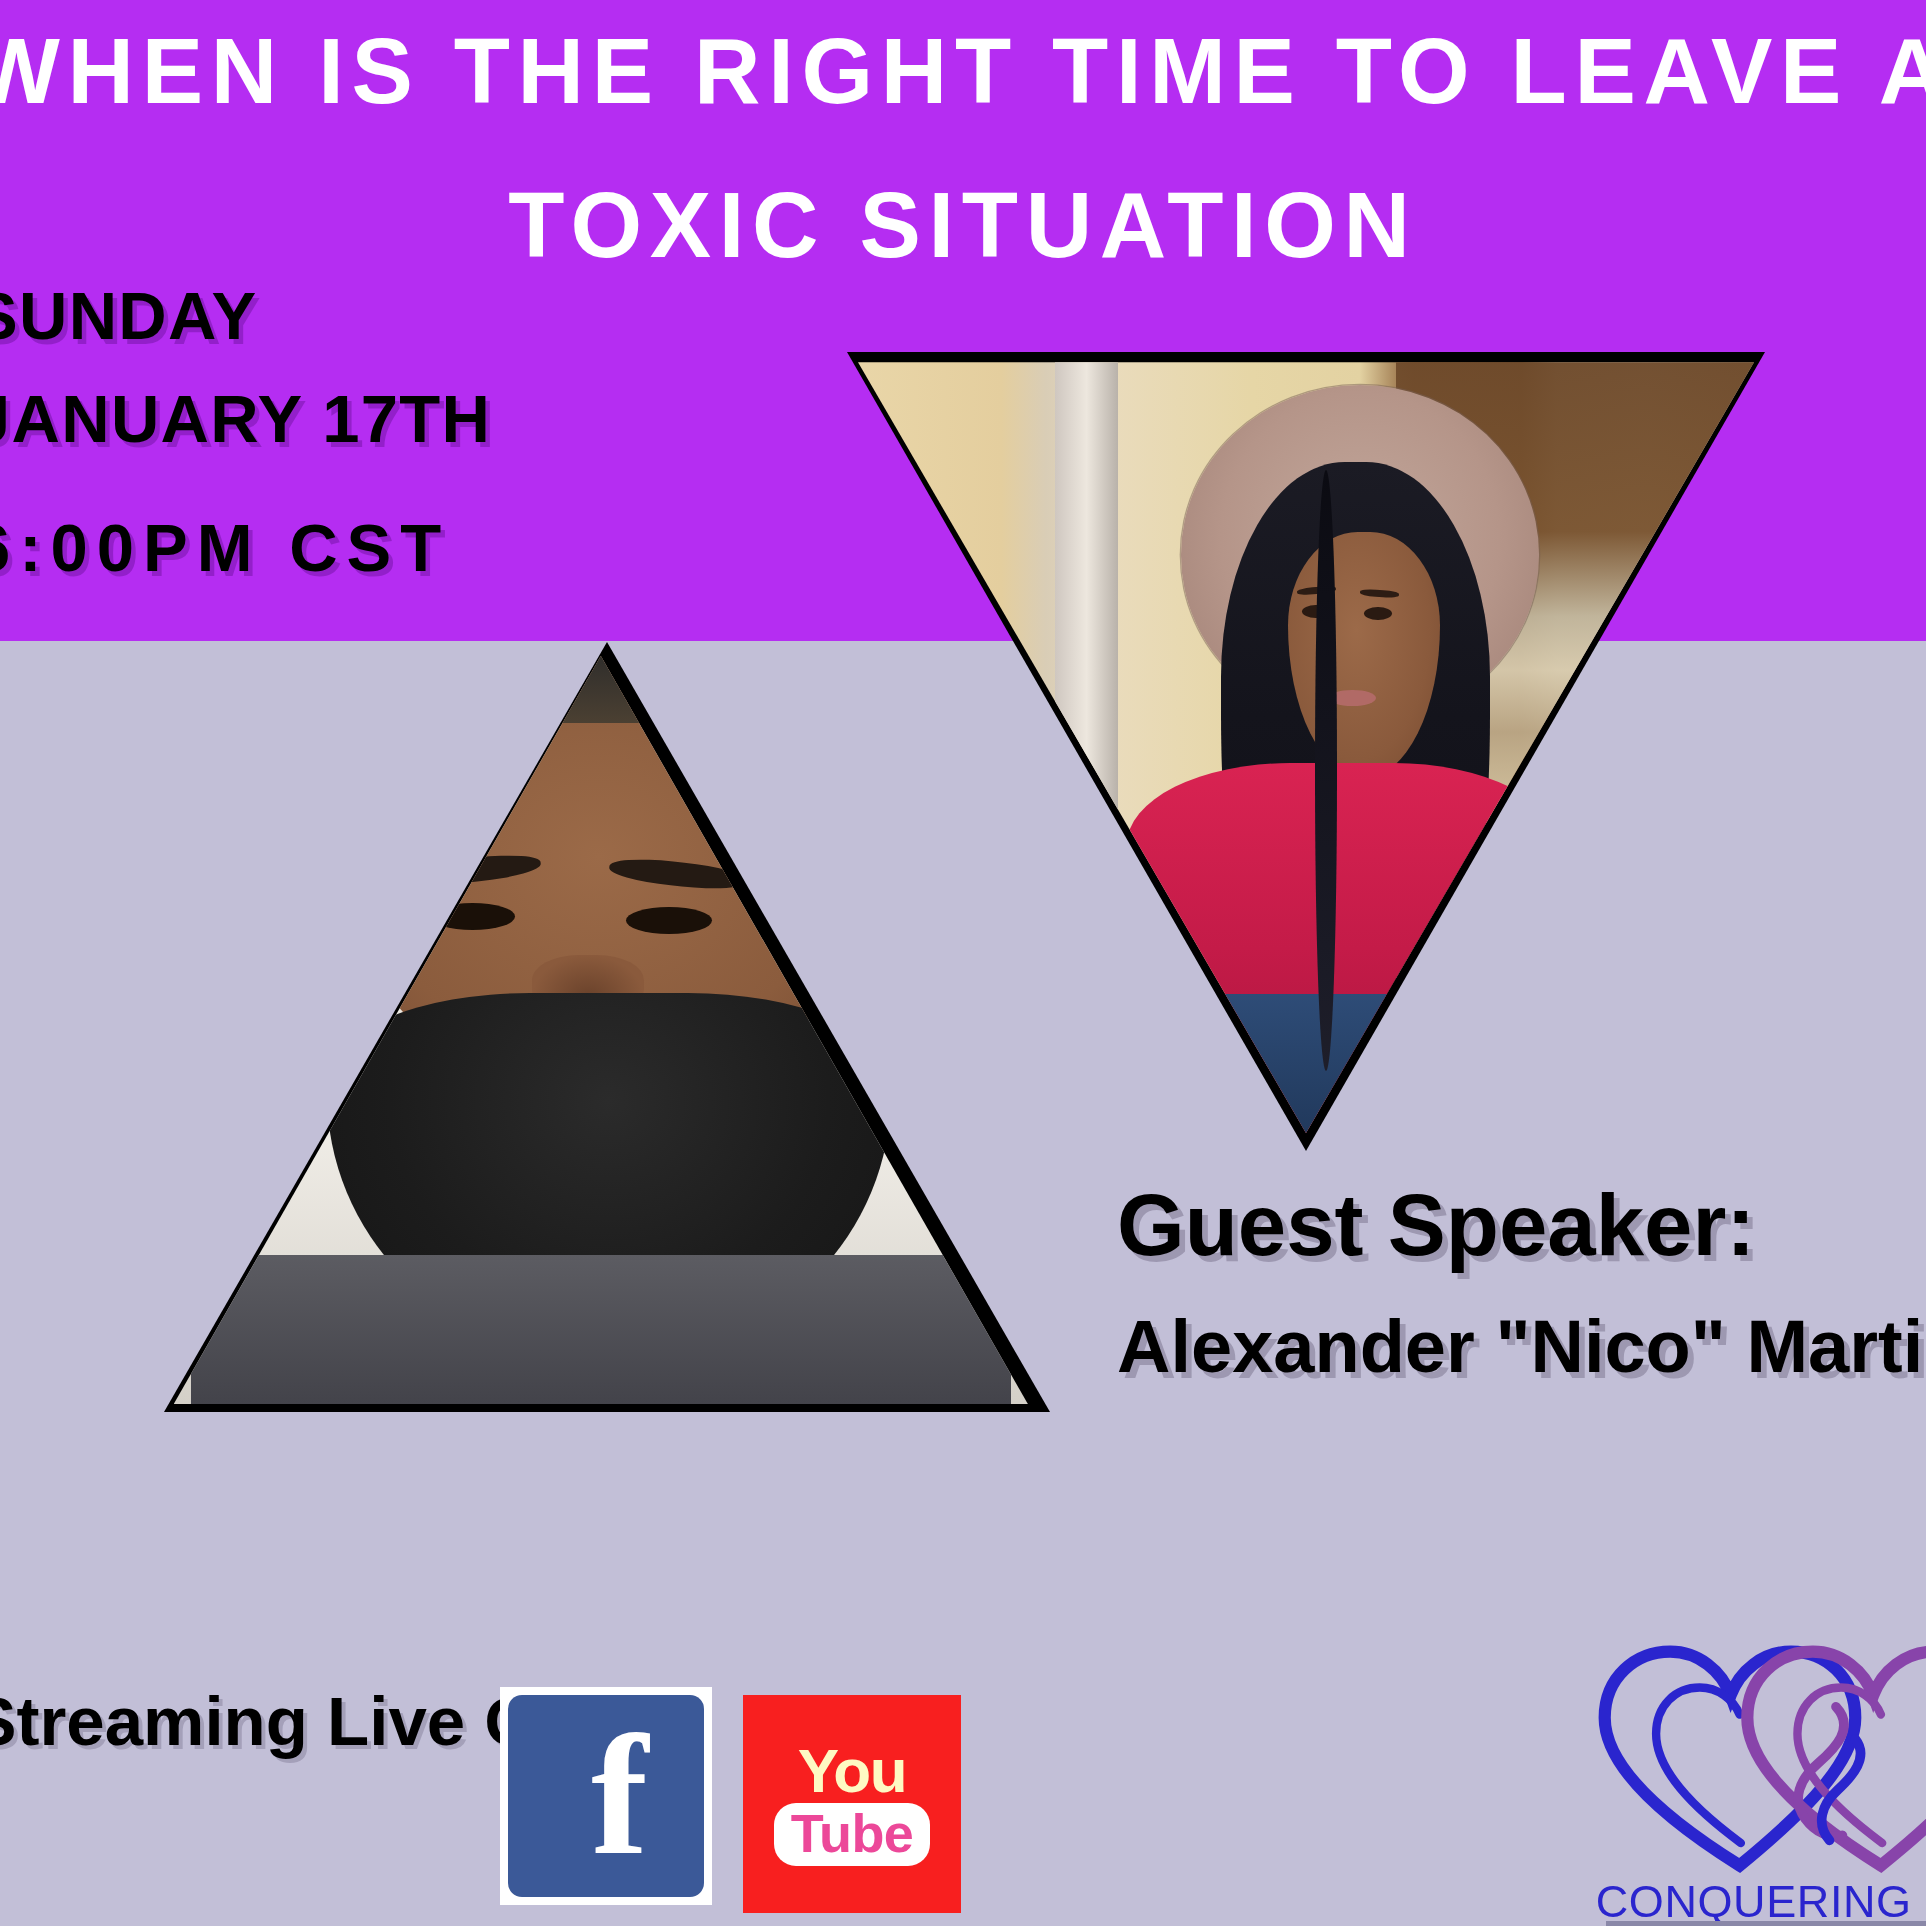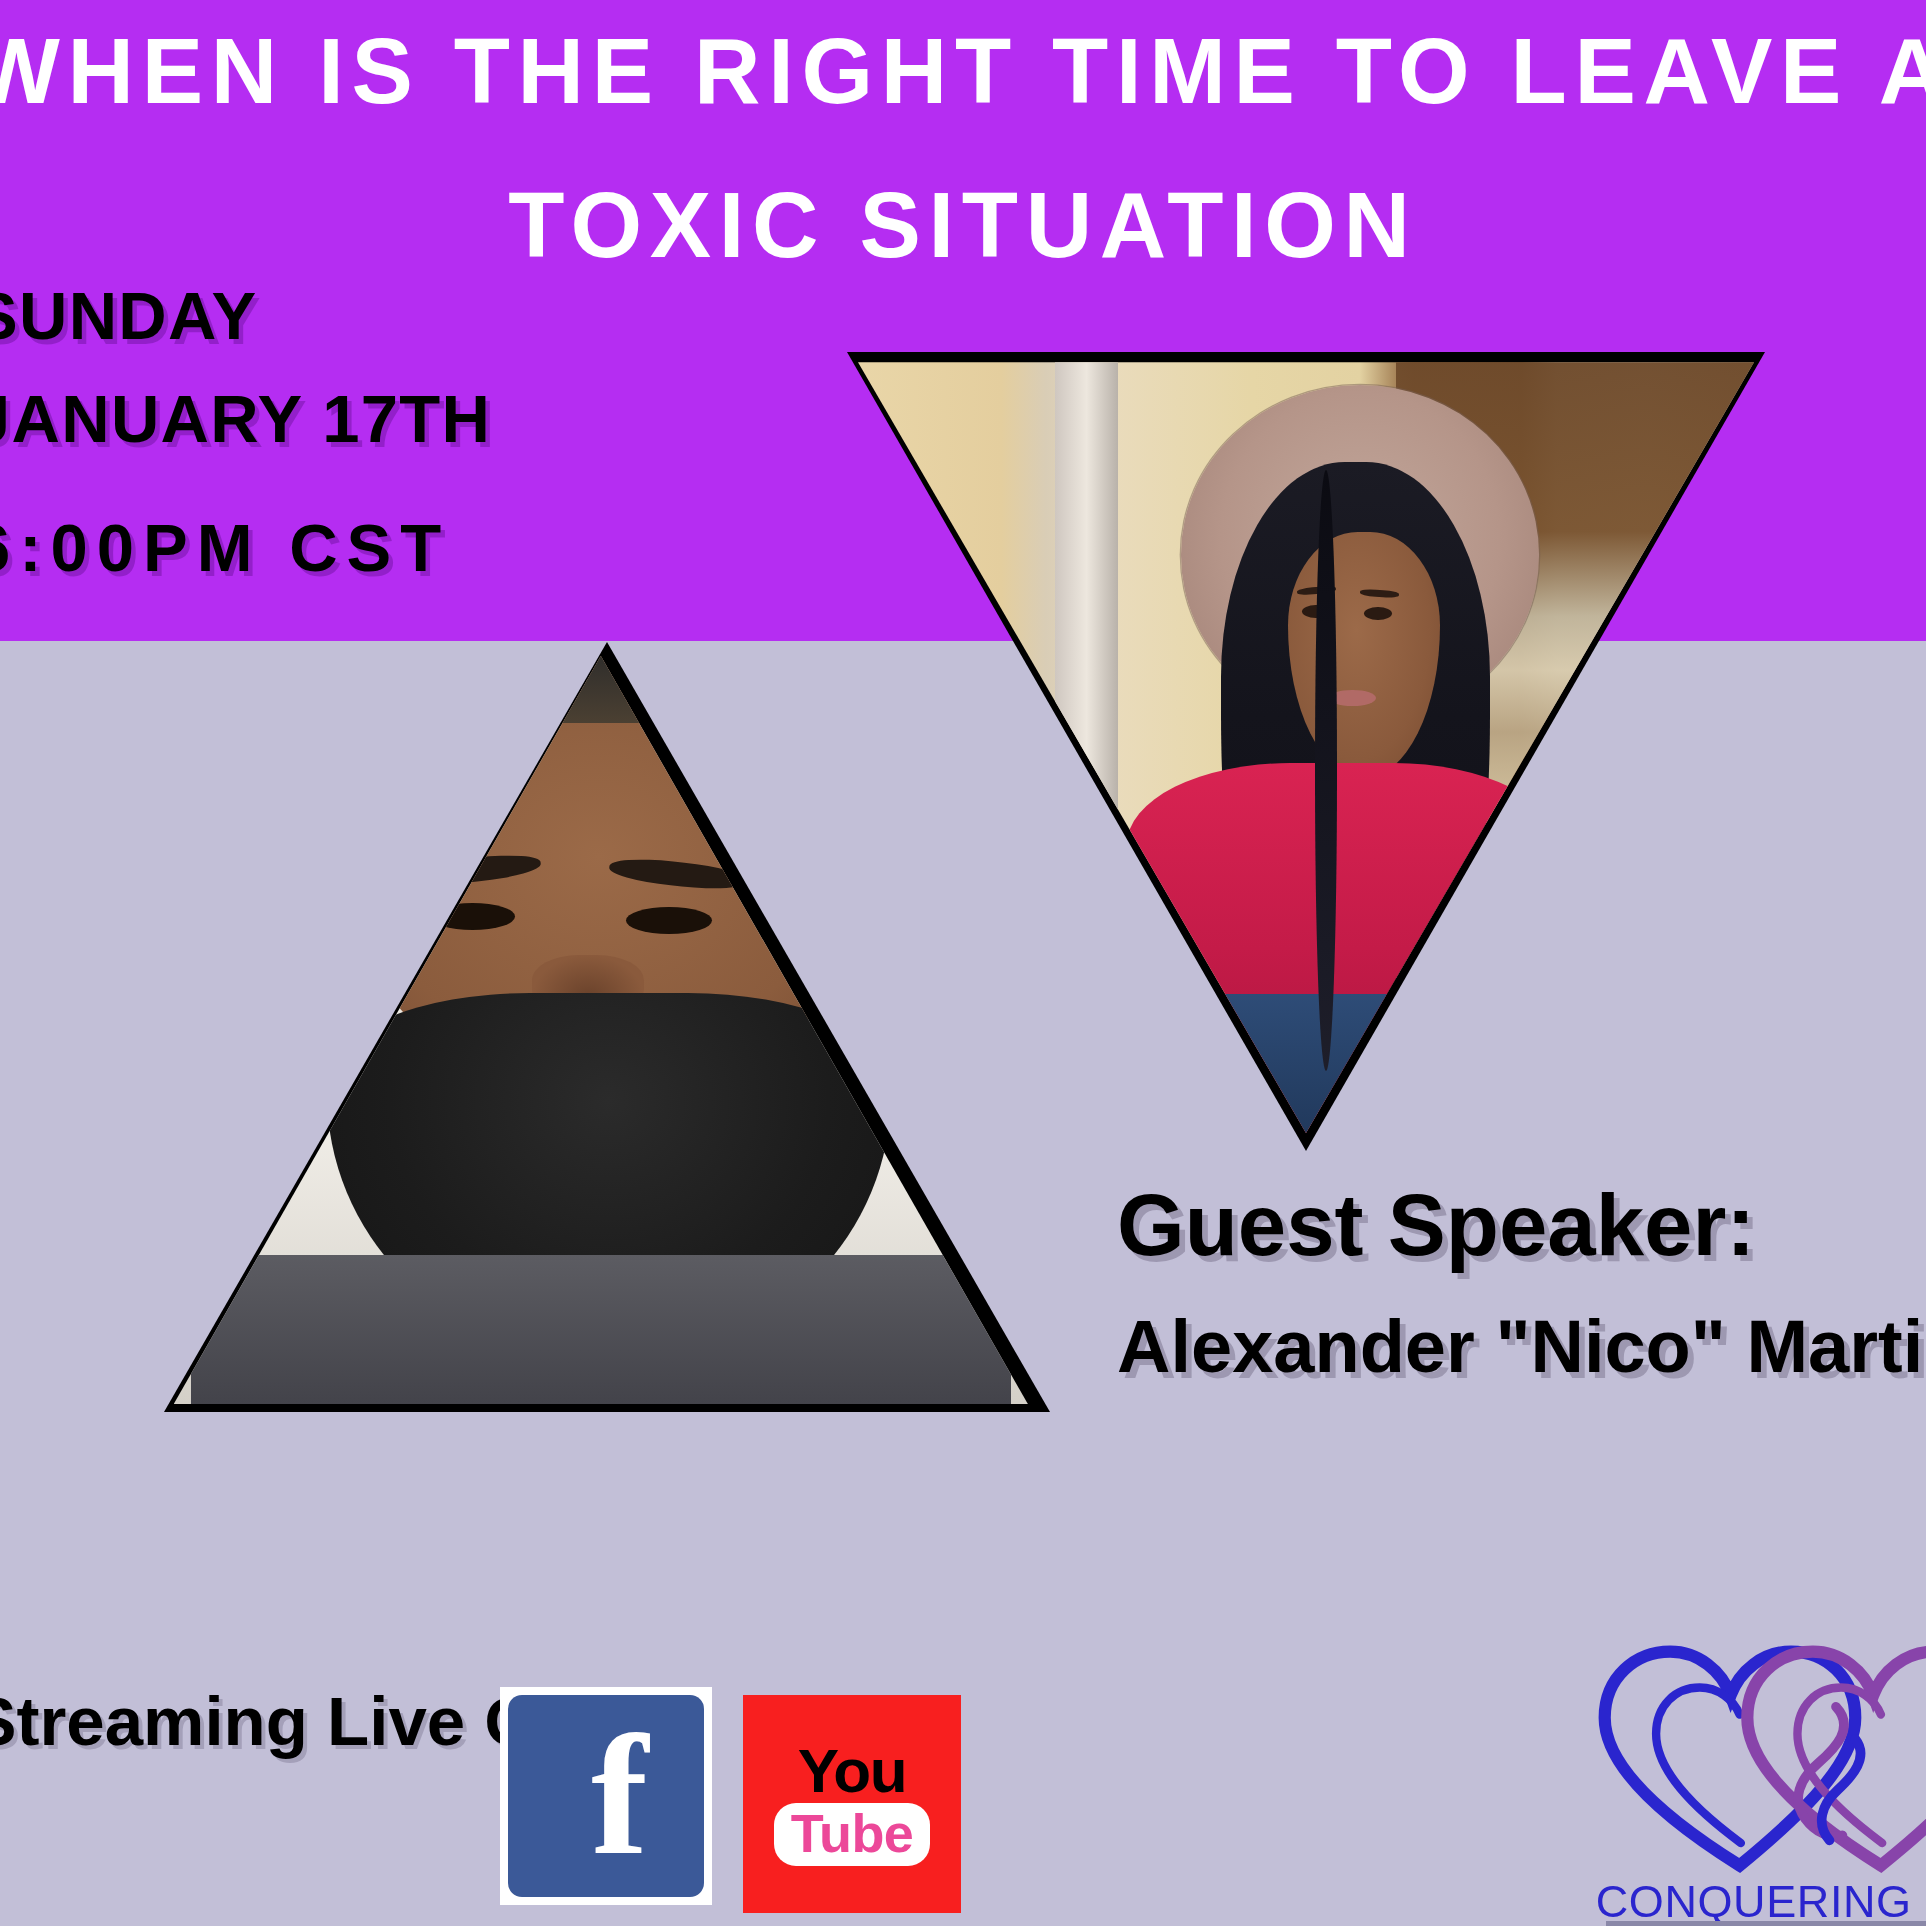--- a/index.html
+++ b/index.html
@@ -245,21 +245,21 @@
     line-height:.84;
   }
   .yt-icon{
     position:absolute; left:743px; top:1695px; z-index:4;
     width:218px; height:218px;
     background:#F81F1F; position:absolute;
     display:flex; flex-direction:column;
     align-items:center; justify-content:center;
   }
   .yt-you{
-    color:#000000; font-size:62px; font-weight:700;
+    color:#fef9c3; font-size:62px; font-weight:700;
     line-height:.92; letter-spacing:-1.3px;
   }
   .yt-tube-box{
     margin-top:3.9px;
     background:#FFFFFF; border-radius:22px;
     padding:2.6px 16.7px 6.4px 16.7px;
   }
   .yt-tube{
     color:#ec4899; font-size:54px; font-weight:700;
     line-height:1.0; letter-spacing:-0.6px;

